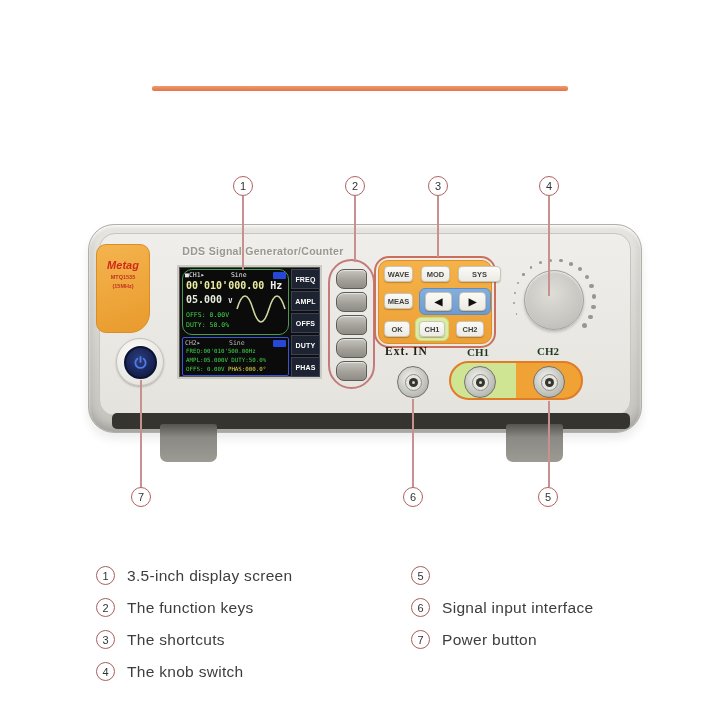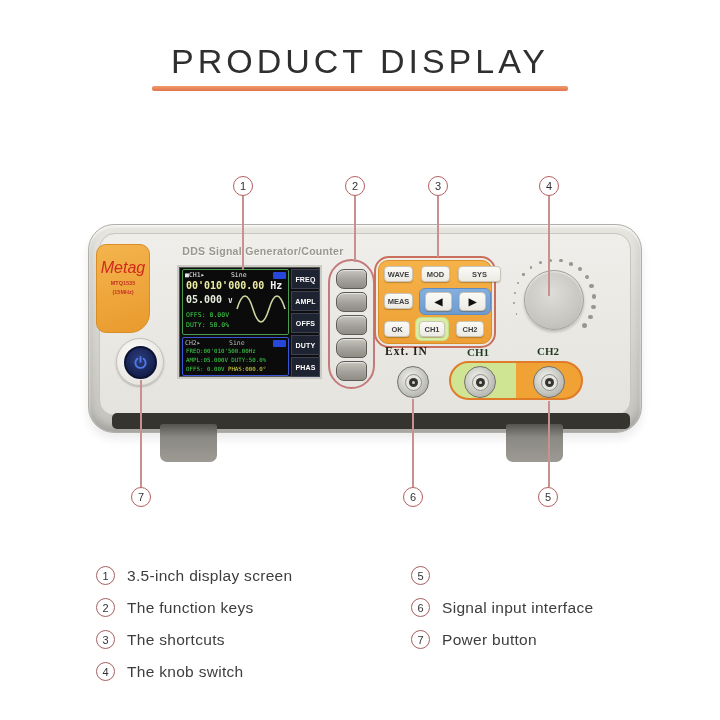--- a/index.html
+++ b/index.html
@@ -37,40 +37,40 @@
     font-size:10.5px; font-weight:bold; color:#98988f; letter-spacing:.3px;
     text-shadow:0 1px 0 rgba(255,255,255,.7);
   }
   
   .badge {
     position:absolute; left:96px; top:244px; width:54px; height:89px;
     background:linear-gradient(160deg,#f4b44e,#e99a2c);
     border-radius:10px 10px 20px 10px; border:1px solid #d98d24;
     text-align:center; padding-top:14px;
   }
-  .badge .logo { font-size:16px; font-weight:normal; font-style:italic; color:#cf2a1c; }
+  .badge .logo { font-size:11px; font-weight:bold; font-style:italic; color:#cf2a1c; }
   .badge .model, .badge .mfreq { font-size:5.5px; font-weight:bold; color:#c23325; margin-top:3px; }
   
   .power {
     position:absolute; left:116px; top:338px; width:48px; height:48px; border-radius:50%;
     background:radial-gradient(circle at 40% 35%, #fdfdfb, #e7e6e1 70%, #d2d1cc);
     border:1px solid #c3c2bd; box-shadow:0 1px 2px rgba(0,0,0,.25);
     display:flex; align-items:center; justify-content:center;
   }
   .power-inner {
     width:33px; height:33px; border-radius:50%;
     background:radial-gradient(circle at 45% 38%, #2c3d7a, #141f4e 70%, #0d1538);
     border:2px solid #0c1330; display:flex; align-items:center; justify-content:center;
   }
   
   .screen {
     position:absolute; left:179px; top:267px; width:141px; height:110px;
     background:#0e0e0e; border:1px solid #55554f; box-shadow:0 0 0 2px #cbcac5;
   }
-  .ch1 { position:absolute; left:2px; top:1px; width:107px; height:66px; border:1px solid #4a9a50; border-radius:2px; background:#0b0b0b; }
+  .ch1 { position:absolute; left:2px; top:1px; width:107px; height:66px; border:1px solid #4a9a50; border-radius:10px; background:#0b0b0b; }
   .ch2 { position:absolute; left:2px; top:69px; width:107px; height:39px; border:1px solid #3b55d8; border-radius:2px; background:#0b0b0b; }
   .sc-head { position:absolute; left:2px; right:2px; top:1px; display:flex; justify-content:space-between; align-items:center; font-family:"DejaVu Sans Mono",monospace; font-size:6.5px; color:#e8e8e8; }
   .ch2 .sc-head { color:#b8b8b8; }
   .sc-badge { width:13px; height:7px; background:#2747d8; border-radius:1px; }
   .sc-freq { position:absolute; left:3px; top:10px; font-family:"DejaVu Sans Mono",monospace; font-size:10px; font-weight:bold; color:#ececa0; white-space:nowrap; }
   .sc-freq .unit { font-size:10px; color:#efefef; }
   .sc-ampl { position:absolute; left:3px; top:24px; font-family:"DejaVu Sans Mono",monospace; font-size:10px; font-weight:bold; color:#e4ecdc; }
   .sc-ampl .unit { font-size:7px; color:#efefef; }
   .sc-small { position:absolute; left:3px; font-family:"DejaVu Sans Mono",monospace; font-size:6.5px; color:#3ed44a; white-space:nowrap; }
   .sc-line { position:absolute; left:3px; font-family:"DejaVu Sans Mono",monospace; font-size:5.8px; color:#3ed44a; white-space:nowrap; }
@@ -134,21 +134,20 @@
     width:19px; height:19px; border-radius:50%; border:1.5px solid #a85f5f;
     color:#333; font-size:11px; display:flex; align-items:center; justify-content:center; flex:0 0 auto;
   }
   .leg-text { font-size:15.5px; color:#3d3d3d; letter-spacing:.3px; }
 </style>
 </head>
 <body>
 
 <div class="page">
 
-  <div class="title">PRODUCT DISPLAY</div>
   <div class="title-bar"></div>
 
   <div class="shell"></div>
   <div class="panel"></div>
   <div class="base-band"></div>
   <div class="foot l"></div>
   <div class="foot r"></div>
 
   <div class="dev-title">DDS Signal Generator/Counter</div>
 

